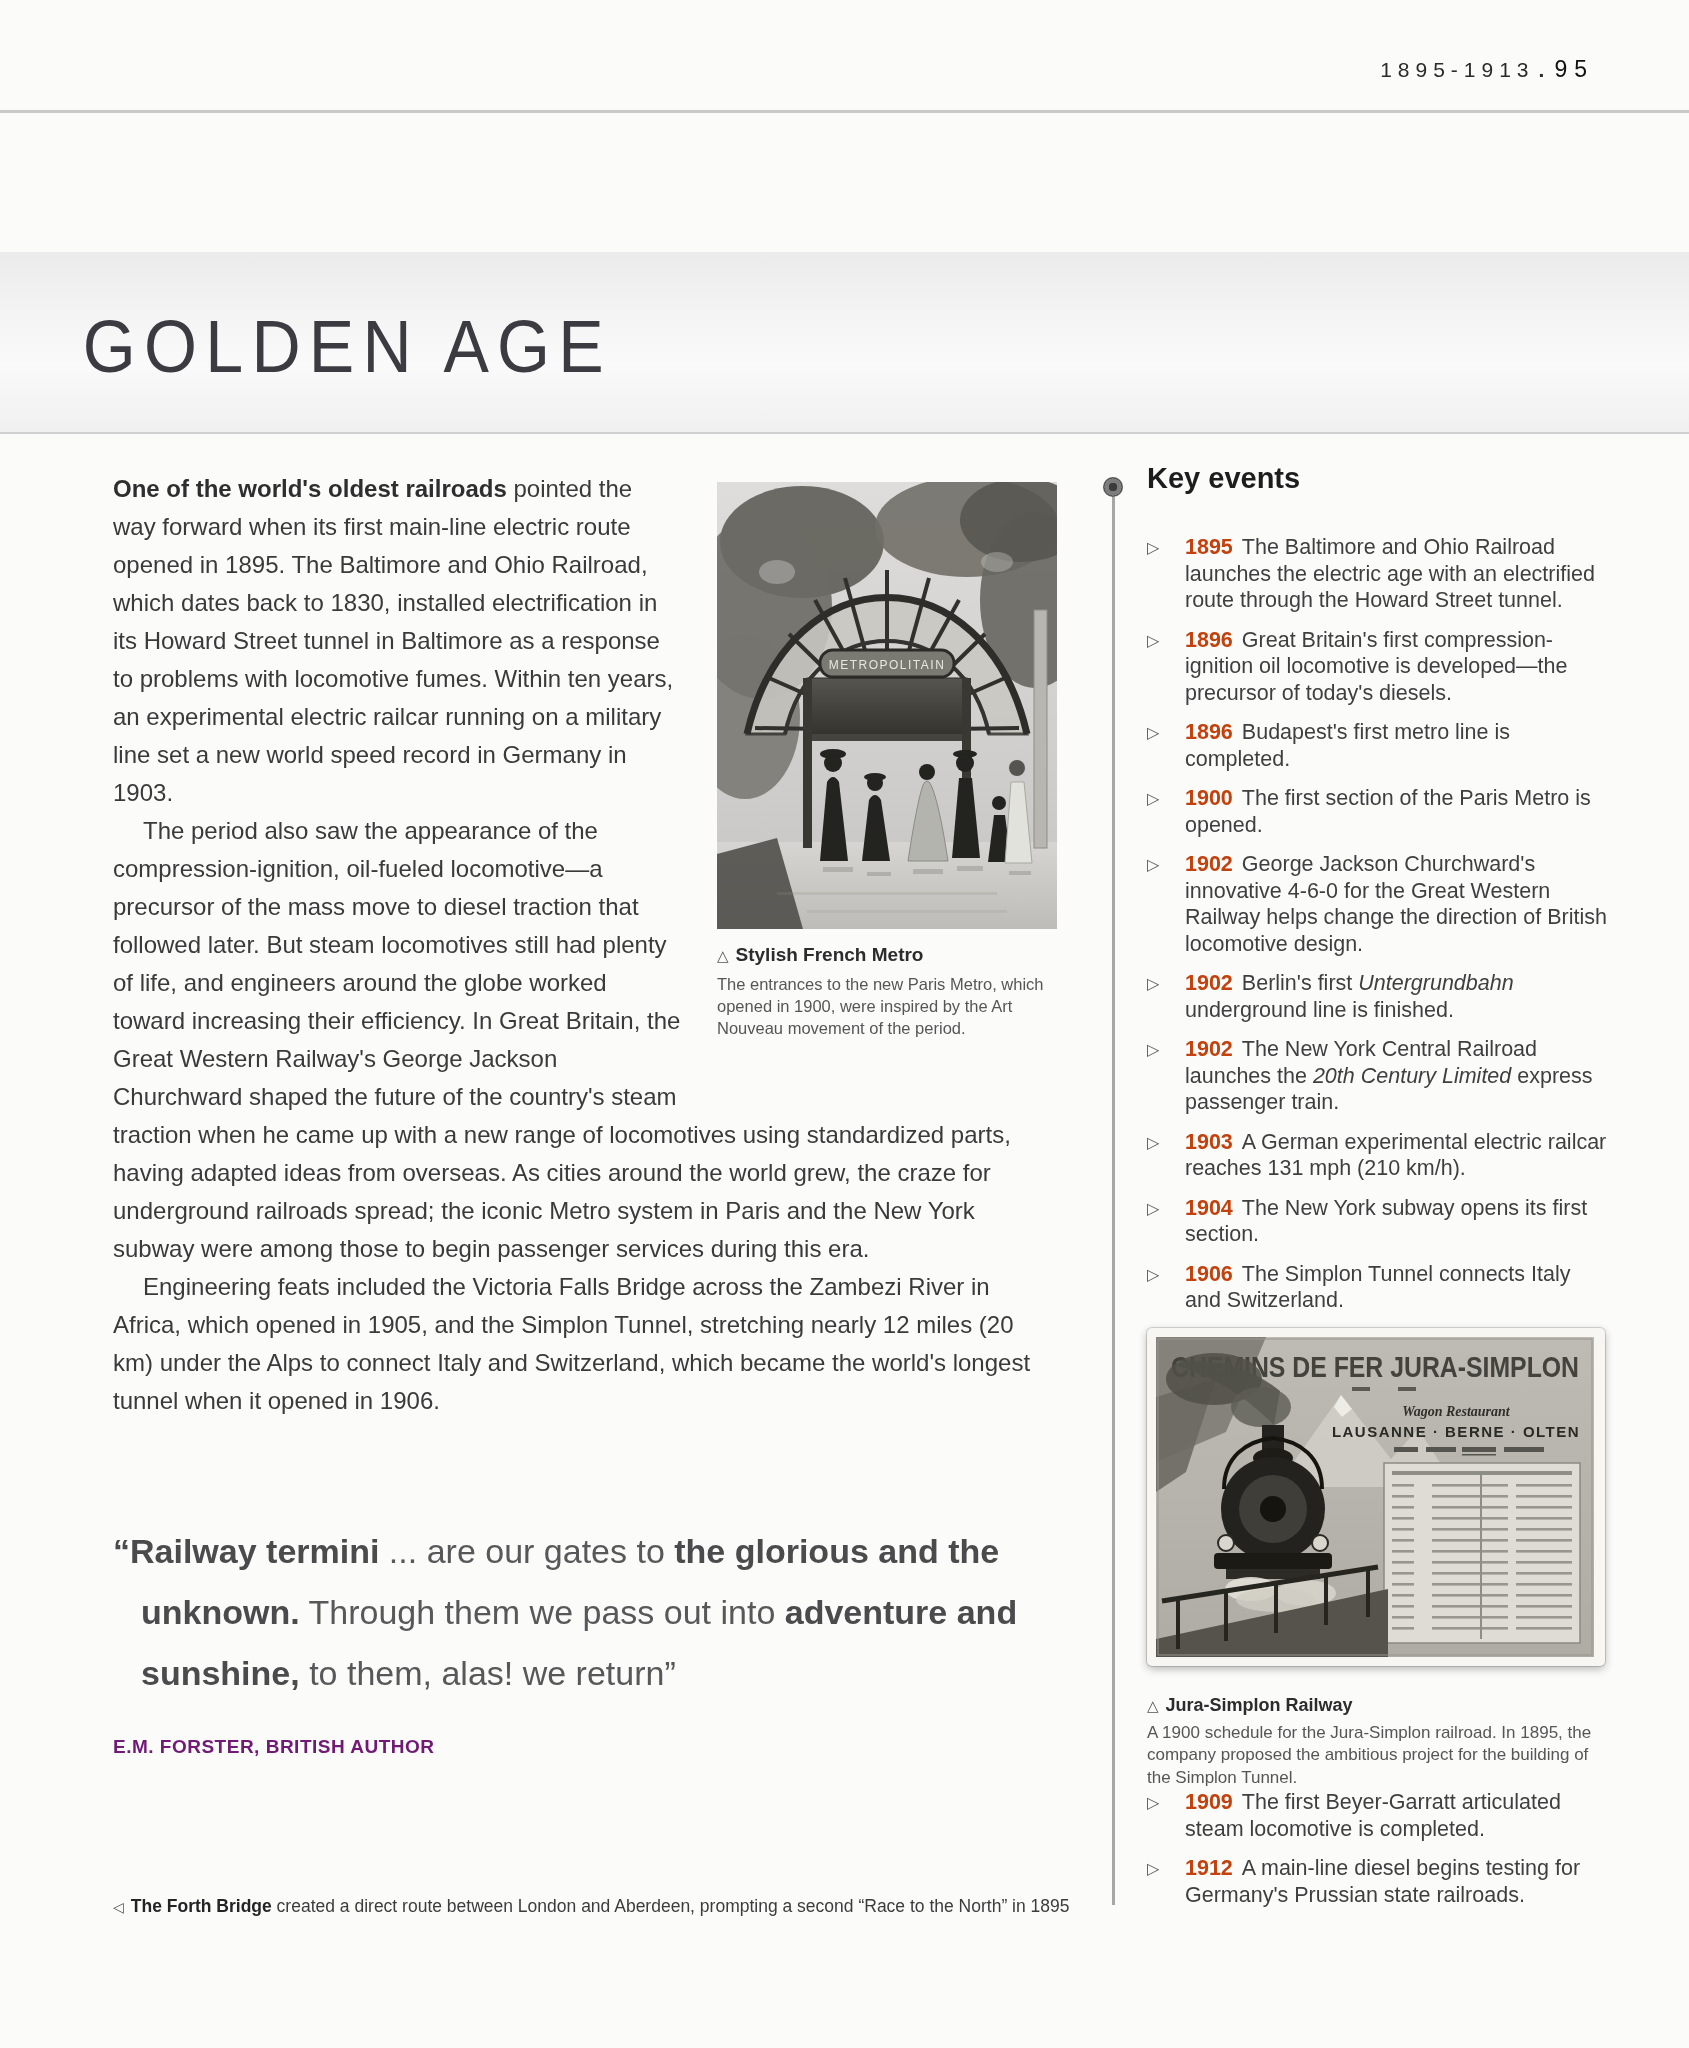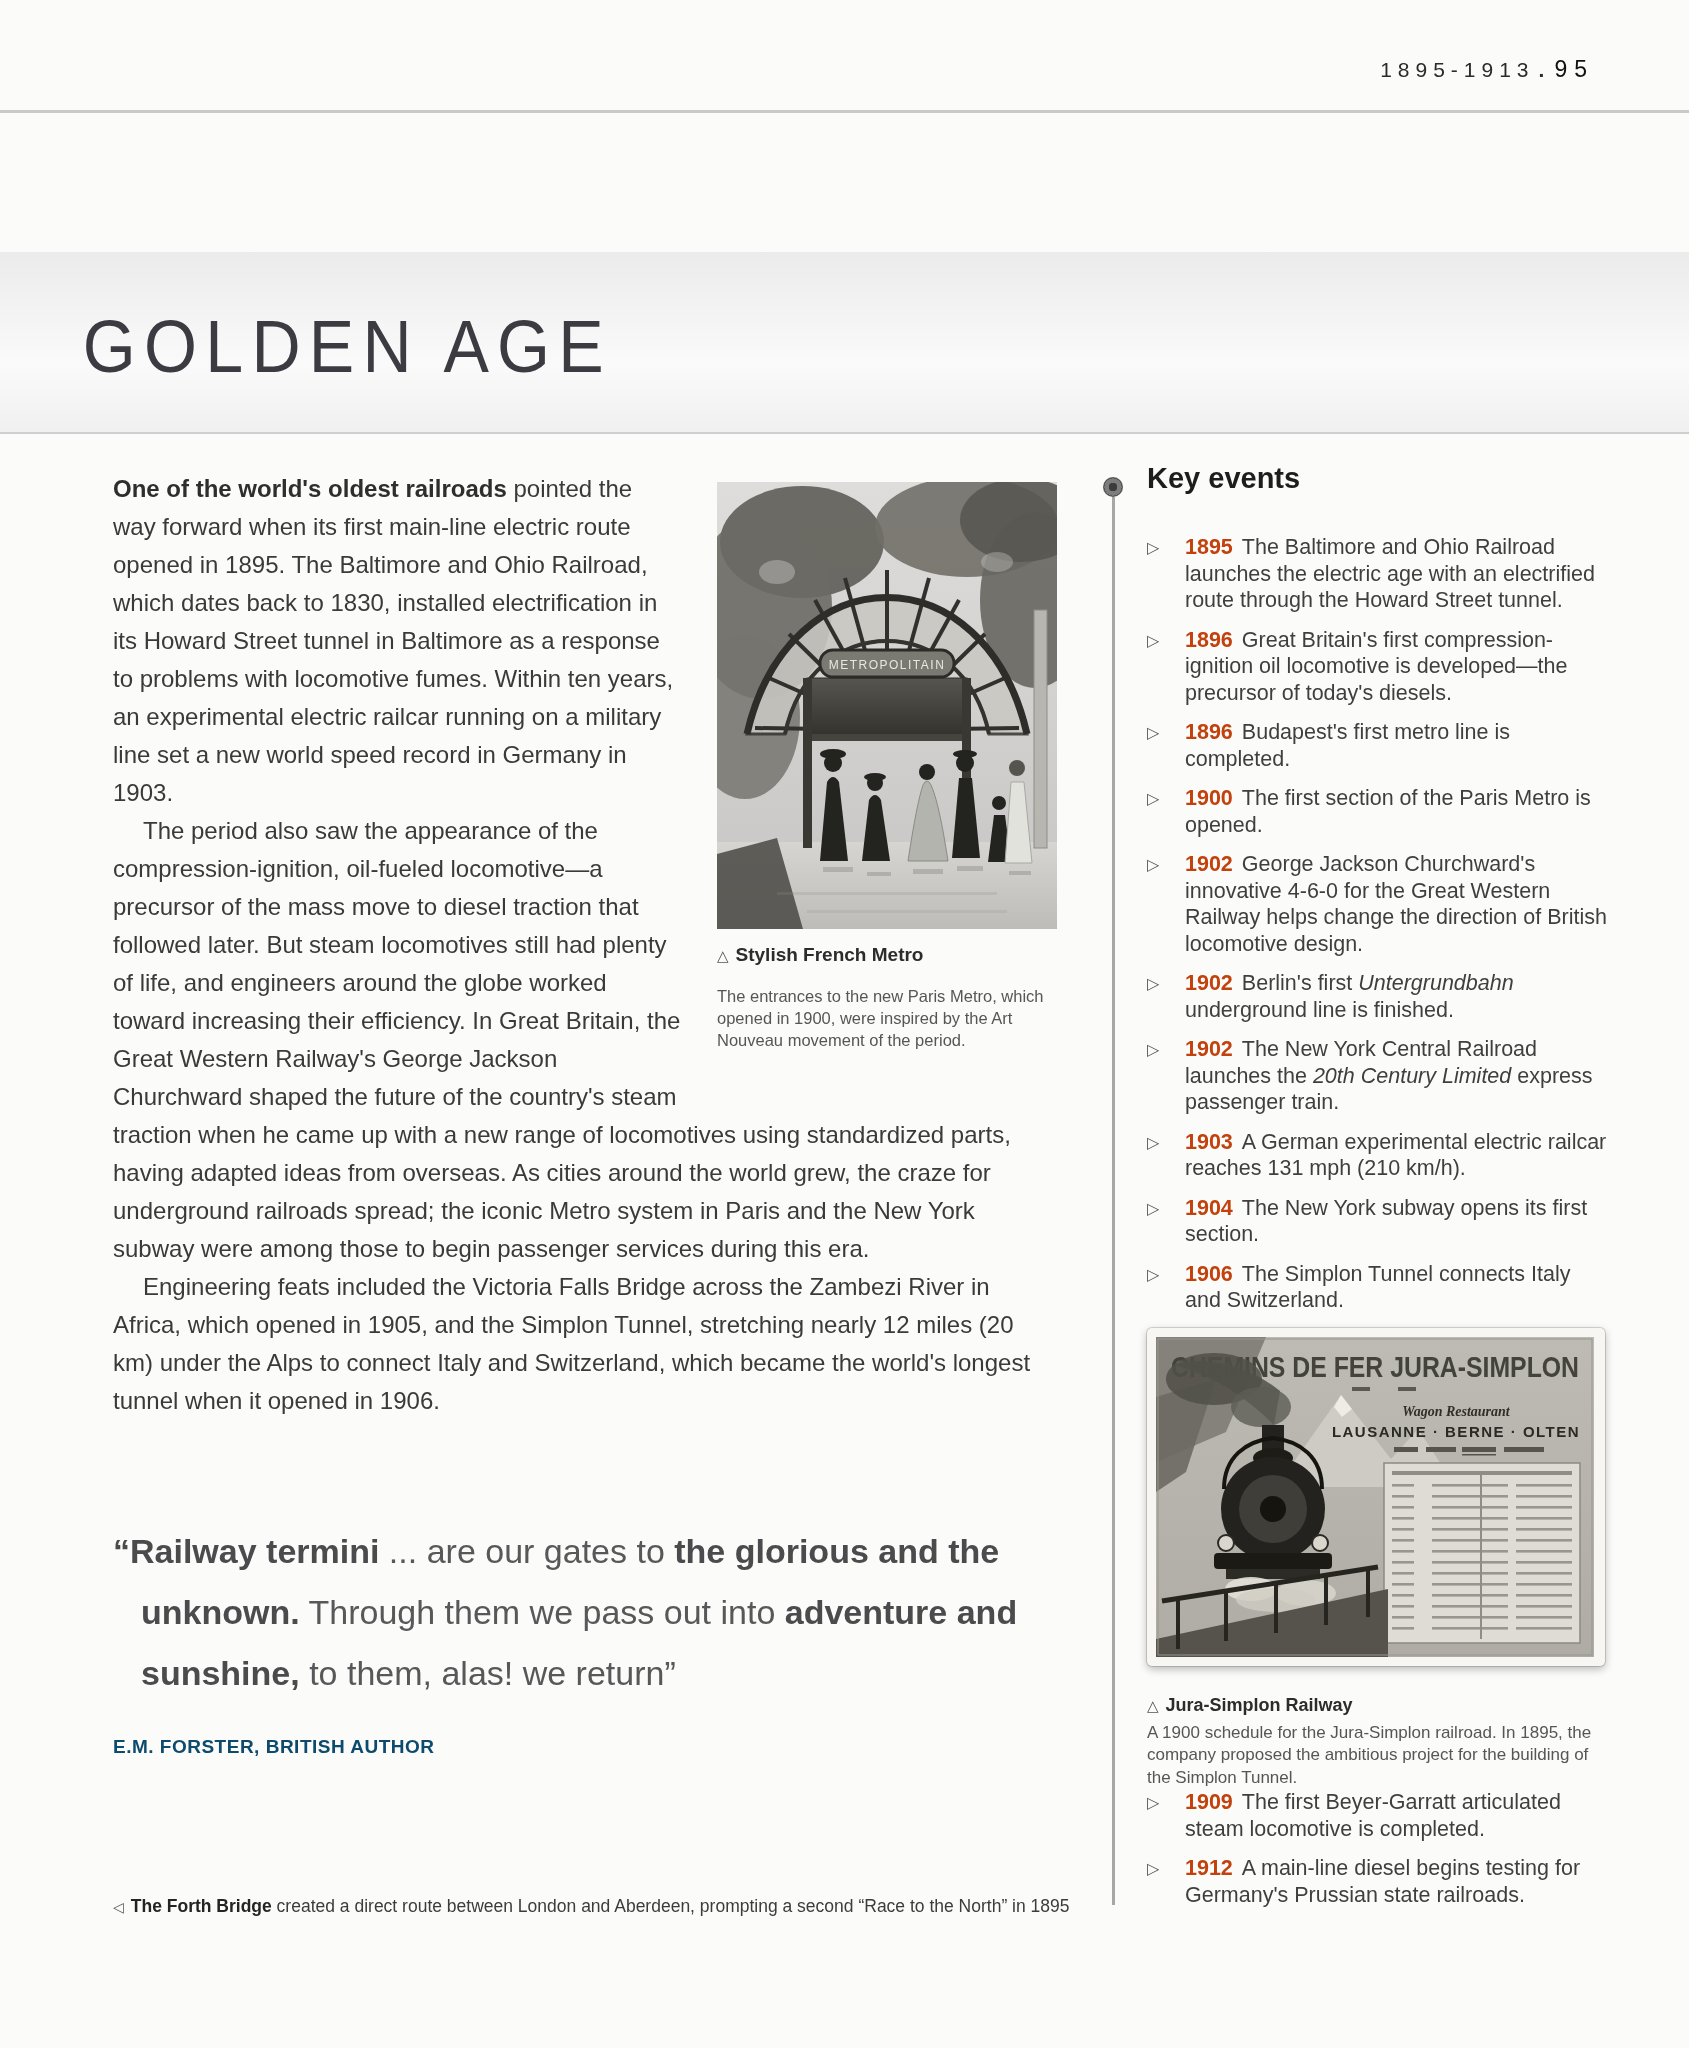--- a/index.html
+++ b/index.html
@@ -36,29 +36,29 @@
   .article p.indent{text-indent:30px;}
   .article .lead{font-weight:700; color:#2e2e2e;margin-top:28px;}
   
   figure.metro{
     float:right; width:340px; margin:12px 0 60px 36px; padding:0;
   }
   figure.metro svg{display:block; width:340px; height:447px;}
   figure.metro figcaption{margin-top:14px;}
   .cap-title{font-size:19px; font-weight:700; color:#2c2c2c; line-height:24px;}
   .cap-tri{font-family:"DejaVu Sans", sans-serif; font-size:15px; color:#555; margin-right:7px; font-weight:400;}
-  .cap-body{font-size:16.5px; line-height:22px; color:#565656; margin-top:17px; font-weight:400;}
+  .cap-body{font-size:16.5px; line-height:22px; color:#565656; margin-top:5px; font-weight:400;}
   
   blockquote.pull{
     margin:101px 0 0 0; padding-left:28px; text-indent:-28px; width:950px;
     font-size:34px; line-height:61px; color:#58585a; font-weight:400;
   }
   blockquote.pull strong{font-weight:700; color:#4b4b4d;}
   .attribution{
-    margin-top:24px; font-size:19px; font-weight:700; letter-spacing:0.5px; color:#0c4a6e;
+    margin-top:24px; font-size:19px; font-weight:700; letter-spacing:0.5px; color:#701a75;
   }
   
   .bottom-caption{
     position:absolute; left:113px; top:1895px; width:1010px;
     font-size:17.5px; color:#3c3c3c; line-height:23px;
   }
   .bottom-caption .cap-tri{font-size:14px;}
   .bottom-caption .lead{font-weight:700; color:#242424;}
   
   .timeline-rule{position:absolute; left:1112px; top:497px; width:3px; height:1408px; background:#a7a7a7;}

